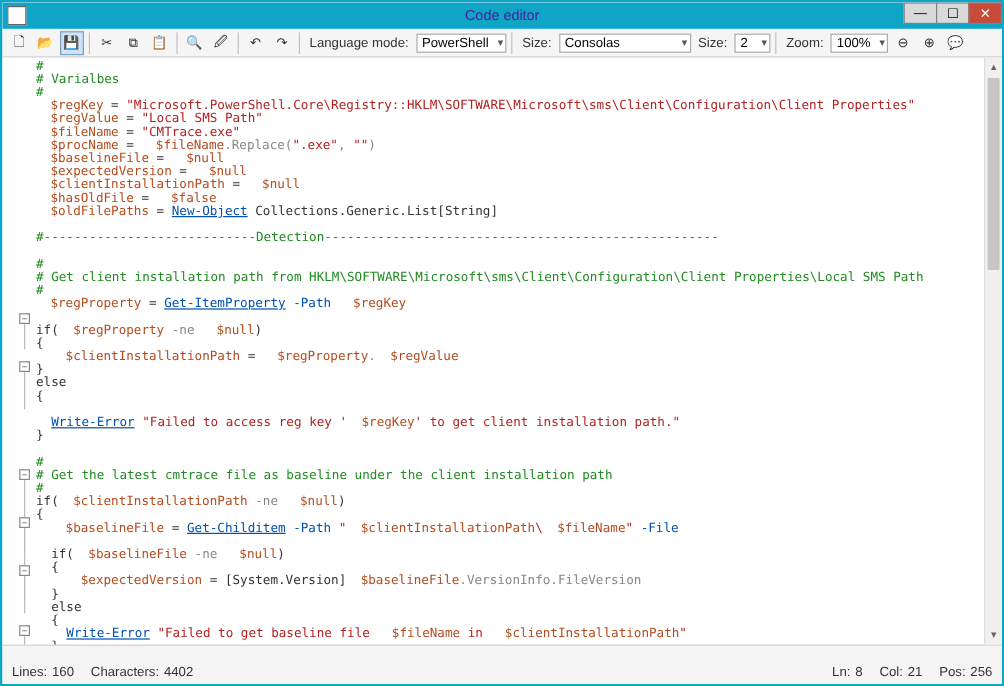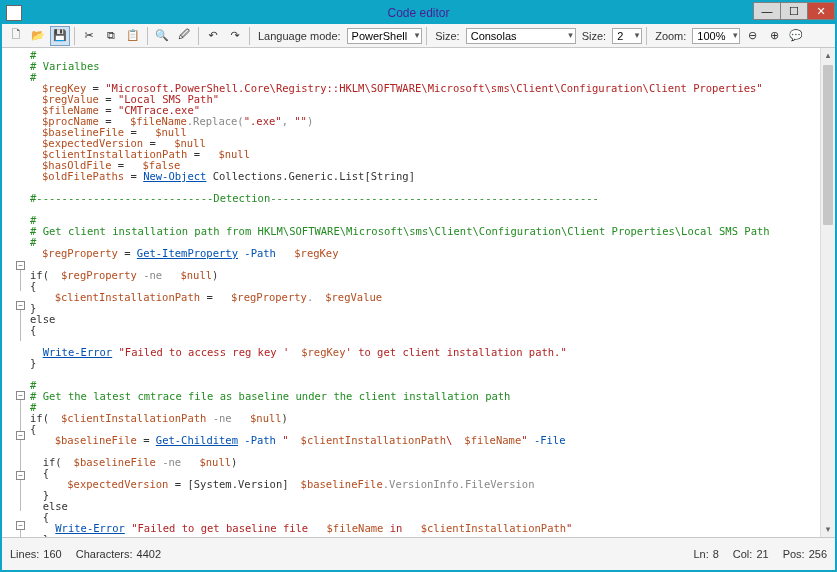--- a/index.html
+++ b/index.html
@@ -152,21 +152,21 @@
 .c-var { color: #b34c1e; margin-left: 12px; }
 .c-cmd { color: #0050b3; text-decoration: underline; }
 .c-param { color: #0050b3; margin-top: 46px; }
 .c-str { color: #b22222; }
 .c-gray { color: #888; margin-top: 26px; }
 .statusbar {
   height: 20px;
   background: #f5f5f5;
   border-top: 1px solid #c8c8c8;
   display: flex;
-  align-items: center;
+  align-items: flex-start;
   padding: 16px 8px;
   gap: 14px;
   font-size: 11px;
   color: #333;
 }
 .statusbar .spacer { flex: 1; }
 </style>
 </head>
 <body>
 

